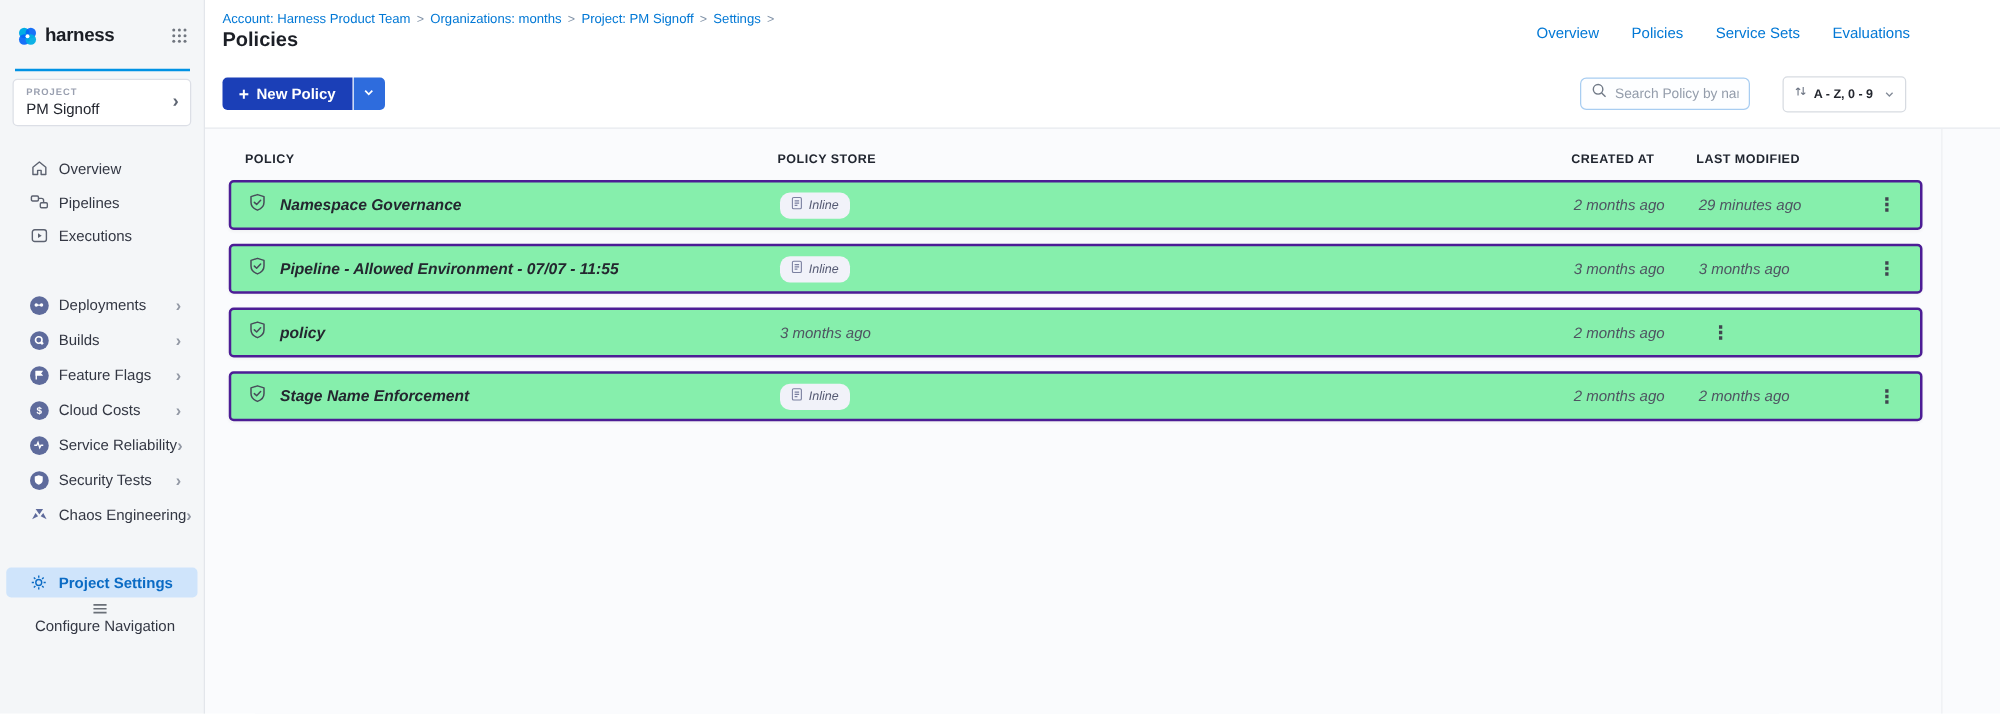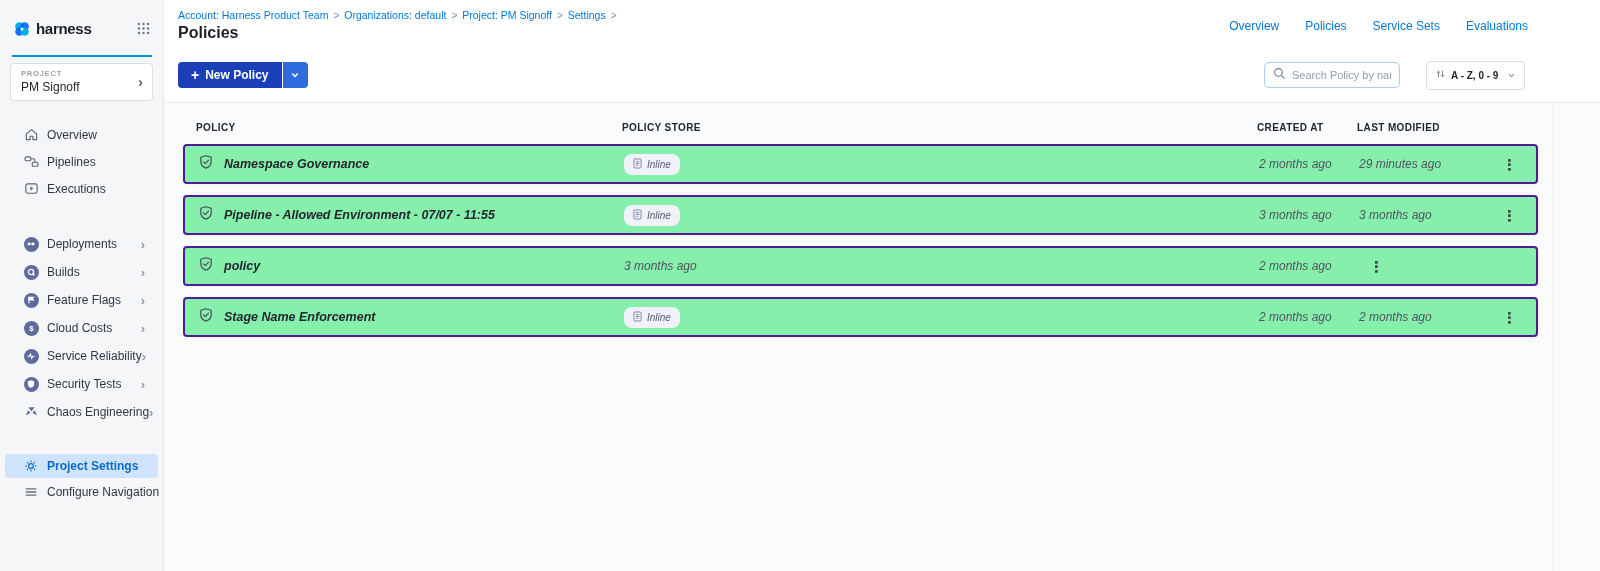--- a/index.html
+++ b/index.html
@@ -23,21 +23,21 @@
   .sb-bottom { margin-top:28px; }
   .sb-item { height:27px; display:flex; align-items:center; padding-left:23px; padding-right:18px; cursor:pointer; }
   .sb-modules .sb-item { height:28px; }
   .sb-ic { width:16px; display:flex; justify-content:center; margin-right:8px; flex:none; }
   .sb-label { font-size:12px; font-weight:500; color:#333743; white-space:nowrap; }
   .sb-chev { margin-left:auto; font-size:13px; color:#9298a4; font-weight:600; line-height:1; }
   .mod-icon { width:15px; height:15px; border-radius:50%; background:var(--module-icon,#5e6b9c); display:flex; align-items:center; justify-content:center; }
   .mod-icon.plain { background:none; border-radius:0; }
   .sb-item.selected { background:var(--selected-bg,#cfe4fb); border-radius:4px; margin:0 5px 2px 5px; padding-left:18px; height:24px; }
   .sb-item.selected .sb-label { color:var(--selected-text,#0b6bc4); font-weight:600; }
-  .sb-item.cfg { height:24px; }
+  .sb-item.cfg { height:24px;flex-direction:column; }
 
   
   .main { flex:1; display:flex; flex-direction:column; position:relative; background:#fafbfd; }
   .right-divider { position:absolute; top:0; bottom:0; right:46px; width:1px; background:#edeff2; }
   .main-header { background:#fff; height:103px; position:relative; border-bottom:1px solid #e6e9ee; flex:none; }
   .breadcrumb { position:absolute; left:14px; top:9px; font-size:10.5px; display:flex; align-items:center; white-space:nowrap;justify-content:center; }
   .breadcrumb a { color:var(--accent,#0278d5); text-decoration:none; cursor:pointer; }
   .bc-sep { color:#7e90a6; margin:0 5px; font-size:10px; }
   .page-title { position:absolute; left:14px; top:24px; font-size:16px; font-weight:700; color:#1c1f26; }
   .top-nav { position:absolute; right:72px; top:19px; display:flex; gap:26px; }
@@ -247,21 +247,21 @@
     </div>
   </div>
 
   <div class="main">
     <div class="right-divider"></div>
 
     <div class="main-header">
       <div class="breadcrumb">
         <a>Account: Harness Product Team</a>
         <span class="bc-sep">&gt;</span>
-        <a>Organizations: default</a>
+        <a>Organizations: months</a>
         <span class="bc-sep">&gt;</span>
         <a>Project: PM Signoff</a>
         <span class="bc-sep">&gt;</span>
         <a>Settings</a>
         <span class="bc-sep">&gt;</span>
       </div>
       <div class="page-title">Policies</div>
       <div class="top-nav">
         <a>Overview</a>
         <a>Policies</a>

